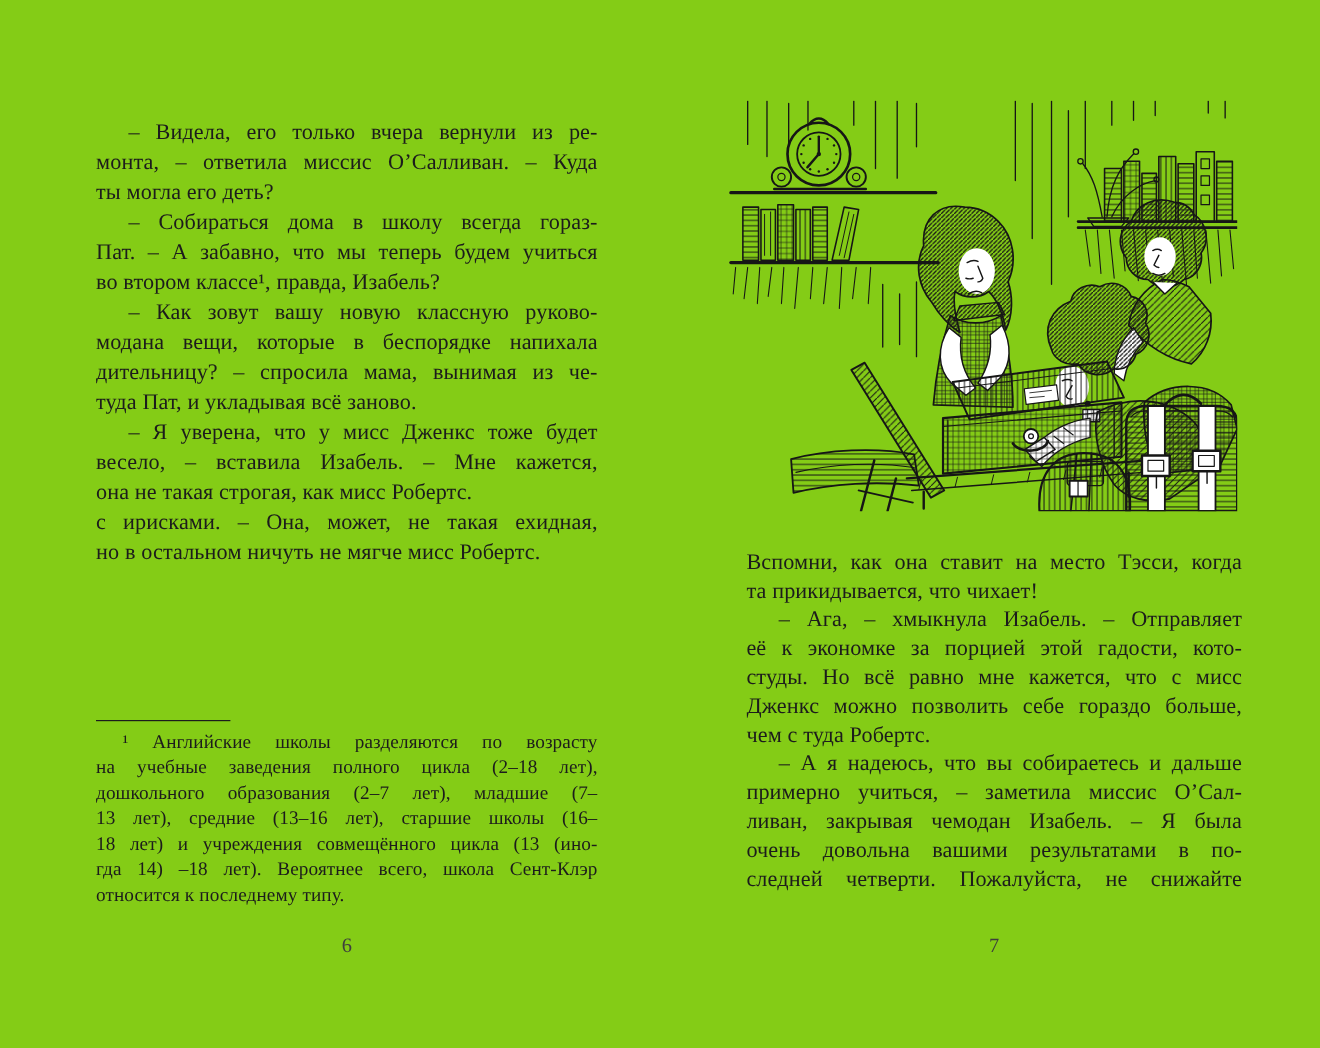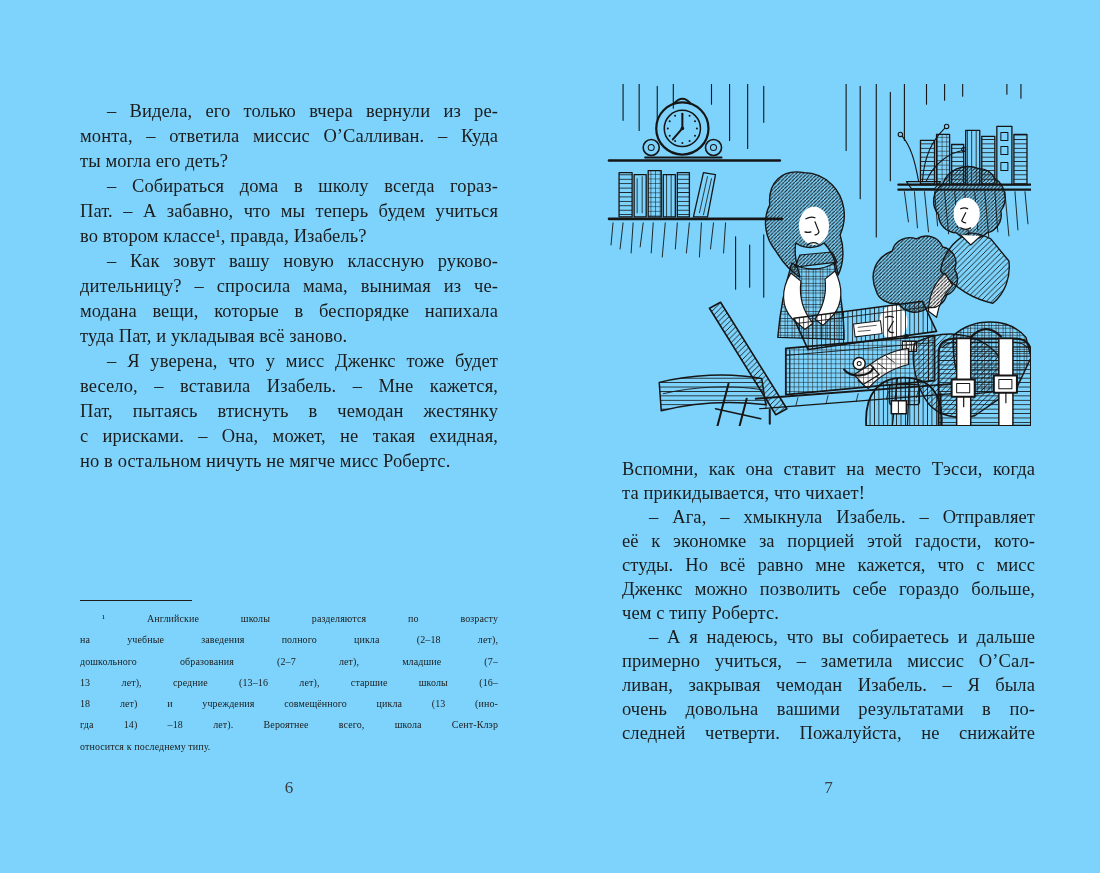--- a/index.html
+++ b/index.html
@@ -1,31 +1,31 @@
 <!DOCTYPE html>
 <html><head>
 <meta charset="utf-8">
 <style>
   html,body{margin:0;padding:0;background:#fff;}
   .spread{
-    position:relative;width:1100px;height:873px;background:#7dd3fc;overflow:hidden;
+    position:relative;width:1100px;height:873px;background:#84cc16;overflow:hidden;
     font-family:"Liberation Serif","DejaVu Serif",serif;color:#1c1c1c;
   }
   .textcol{position:absolute;font-size:18.5px;}
   .col-left{left:80px;top:99px;width:418px;line-height:25px;}
   .col-right{left:622px;top:457px;width:413px;line-height:24px;}
   .para{margin:0;padding:0;}
   .line{
     text-align:justify;text-align-last:justify;text-justify:inter-word;
     white-space:normal;overflow:hidden;letter-spacing:0.1px;
   }
   .line.endline{text-align-last:left;}
   .line.indent{text-indent:27px;}
   .footnote-rule{position:absolute;left:80px;top:600px;width:112px;border-top:1.6px solid #1c1c1c;}
-  .footnote{position:absolute;left:80px;top:608px;width:418px;font-size:10px;line-height:21.3px;}
+  .footnote{position:absolute;left:80px;top:608px;width:418px;font-size:16px;line-height:21.3px;}
   .footnote .line.indent{text-indent:22px;}
   .pagenum{position:absolute;top:778px;font-size:17px;color:#3e3e3e;text-align:center;}
   .pagenum.left{left:80px;width:418px;}
   .pagenum.right{left:622px;width:413px;}
   .illustration{position:absolute;left:607px;top:84px;width:424px;height:342px;}
   .illustration svg{display:block;width:100%;height:100%;}
 </style>
 </head>
 <body>
 
@@ -37,30 +37,30 @@
         <div class="line">монта, – ответила миссис О’Салливан. – Куда</div>
         <div class="line endline">ты могла его деть?</div>
       </div>
       <div class="para">
         <div class="line indent">– Собираться дома в школу всегда гораз-</div>
         <div class="line">Пат. – А забавно, что мы теперь будем учиться</div>
         <div class="line endline">во втором классе¹, правда, Изабель?</div>
       </div>
       <div class="para">
         <div class="line indent">– Как зовут вашу новую классную руково-</div>
+        <div class="line">модана вещи, которые в беспорядке напихала</div>
         <div class="line">дительницу? – спросила мама, вынимая из че-</div>
-        <div class="line">модана вещи, которые в беспорядке напихала</div>
         <div class="line endline">туда Пат, и укладывая всё заново.</div>
       </div>
       <div class="para">
         <div class="line indent">– Я уверена, что у мисс Дженкс тоже будет</div>
         <div class="line">весело, – вставила Изабель. – Мне кажется,</div>
-      </div>
-      <div class="para">
-        <div class="line">Пат, пытаясь втиснуть в чемодан жестянку</div>
+        <div class="line endline">она не такая строгая, как мисс Робертс.</div>
+      </div>
+      <div class="para">
         <div class="line">с ирисками. – Она, может, не такая ехидная,</div>
         <div class="line endline">но в остальном ничуть не мягче мисс Робертс.</div>
       </div>
     </div>
   <div class="footnote-rule"></div>
   <div class="footnote">
       <div class="para">
         <div class="line indent">¹ Английские школы разделяются по возрасту</div>
         <div class="line">на учебные заведения полного цикла (2–18 лет),</div>
         <div class="line">дошкольного образования (2–7 лет), младшие (7–</div>
@@ -260,21 +260,21 @@
   <div class="textcol col-right">
       <div class="para">
         <div class="line">Вспомни, как она ставит на место Тэсси, когда</div>
         <div class="line endline">та прикидывается, что чихает!</div>
       </div>
       <div class="para">
         <div class="line indent">– Ага, – хмыкнула Изабель. – Отправляет</div>
         <div class="line">её к экономке за порцией этой гадости, кото-</div>
         <div class="line">студы. Но всё равно мне кажется, что с мисс</div>
         <div class="line">Дженкс можно позволить себе гораздо больше,</div>
-        <div class="line endline">чем с типу Робертс.</div>
+        <div class="line endline">чем с туда Робертс.</div>
       </div>
       <div class="para">
         <div class="line indent">– А я надеюсь, что вы собираетесь и дальше</div>
         <div class="line">примерно учиться, – заметила миссис О’Сал-</div>
         <div class="line">ливан, закрывая чемодан Изабель. – Я была</div>
         <div class="line">очень довольна вашими результатами в по-</div>
         <div class="line">следней четверти. Пожалуйста, не снижайте</div>
       </div>
     </div>
   <div class="pagenum right">7</div>

